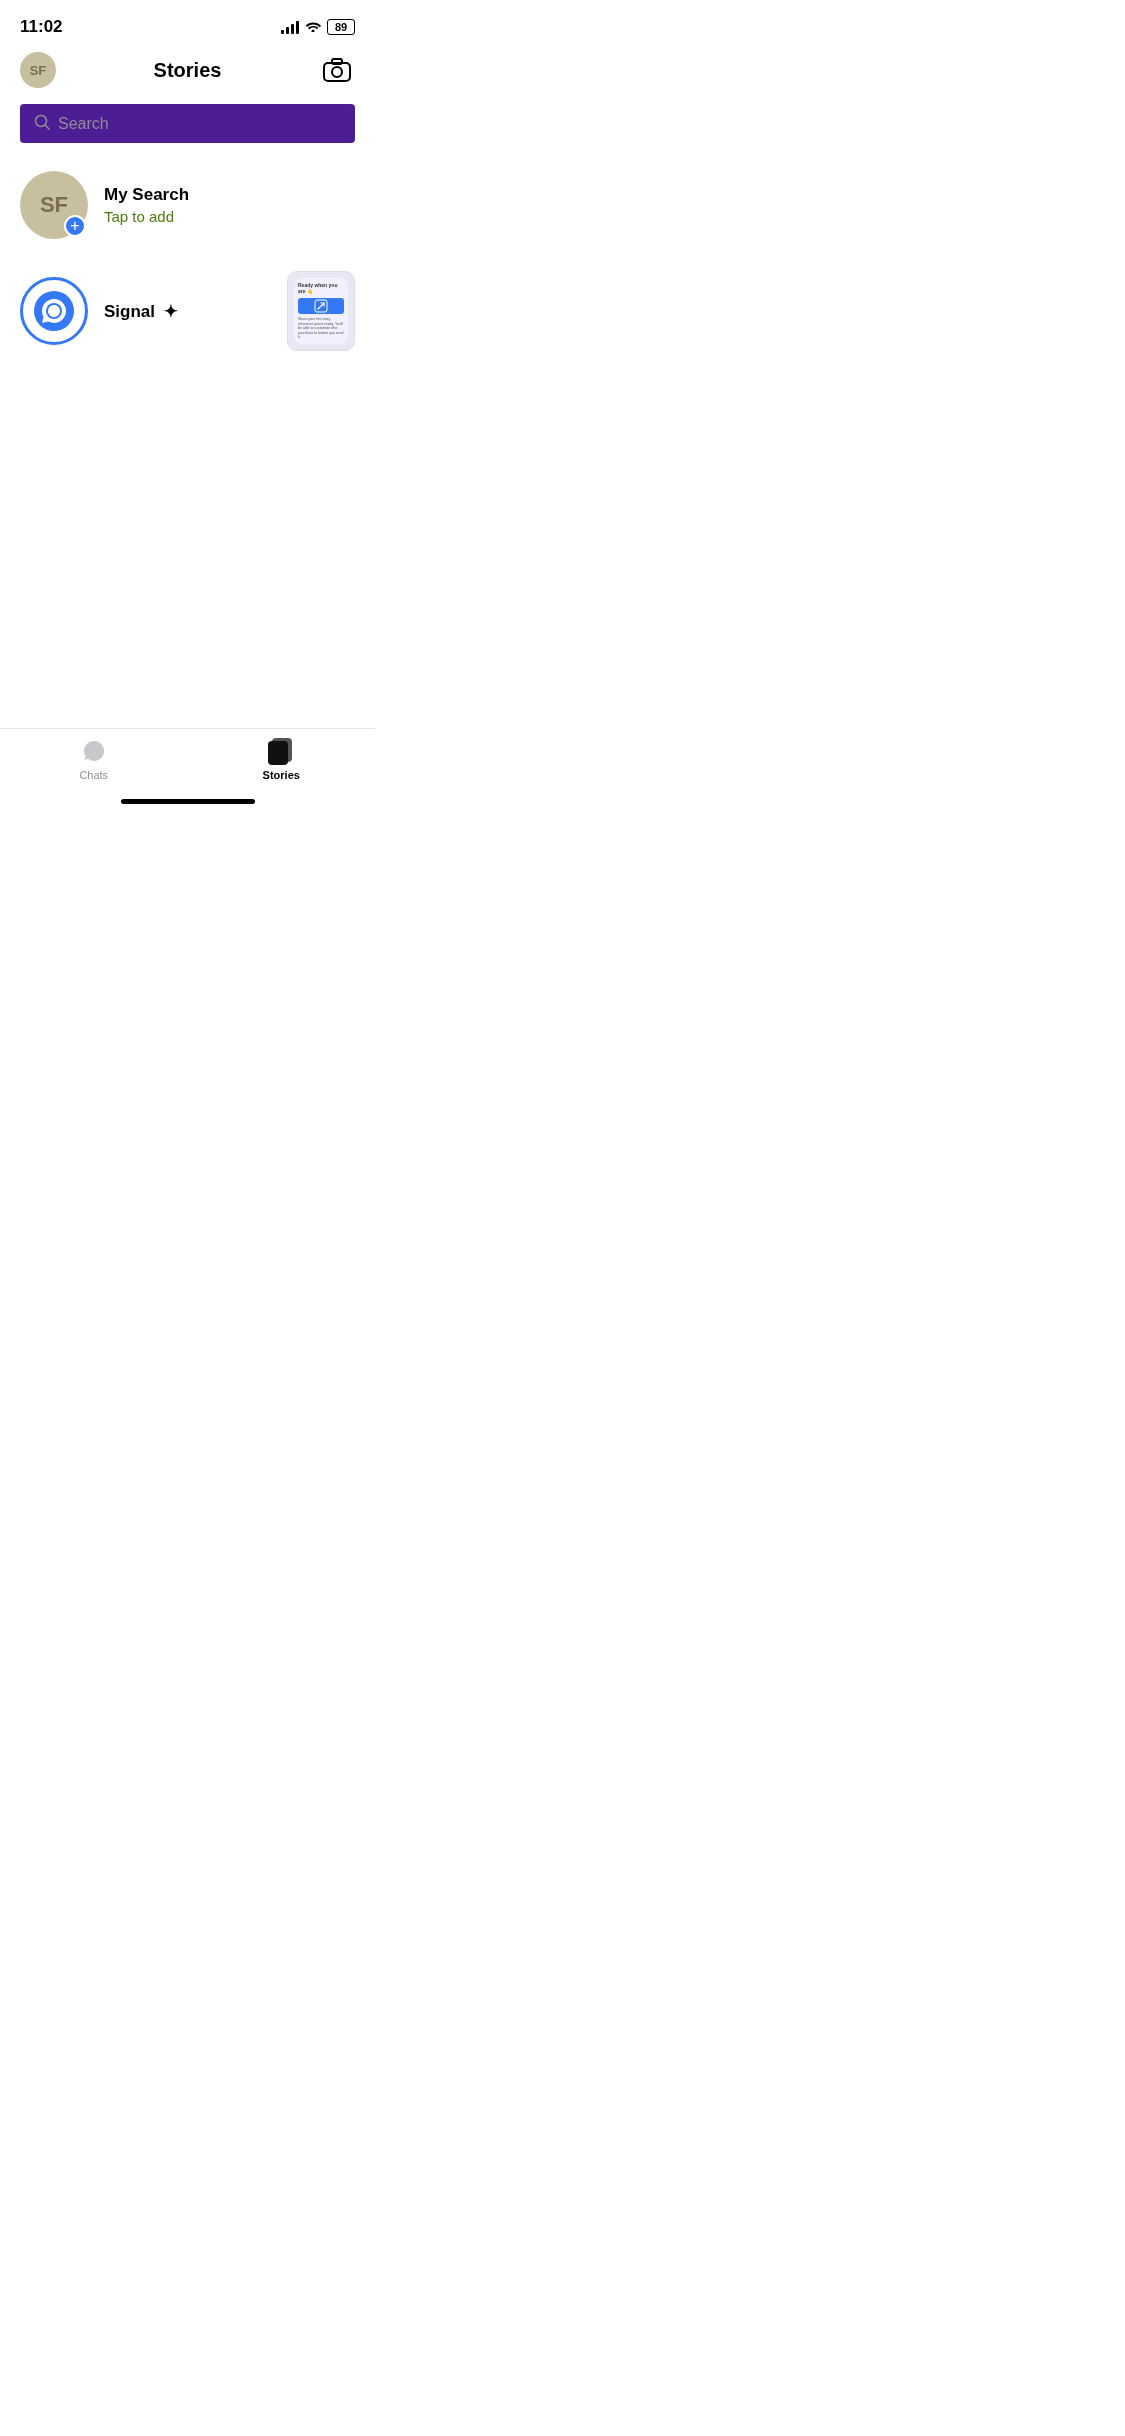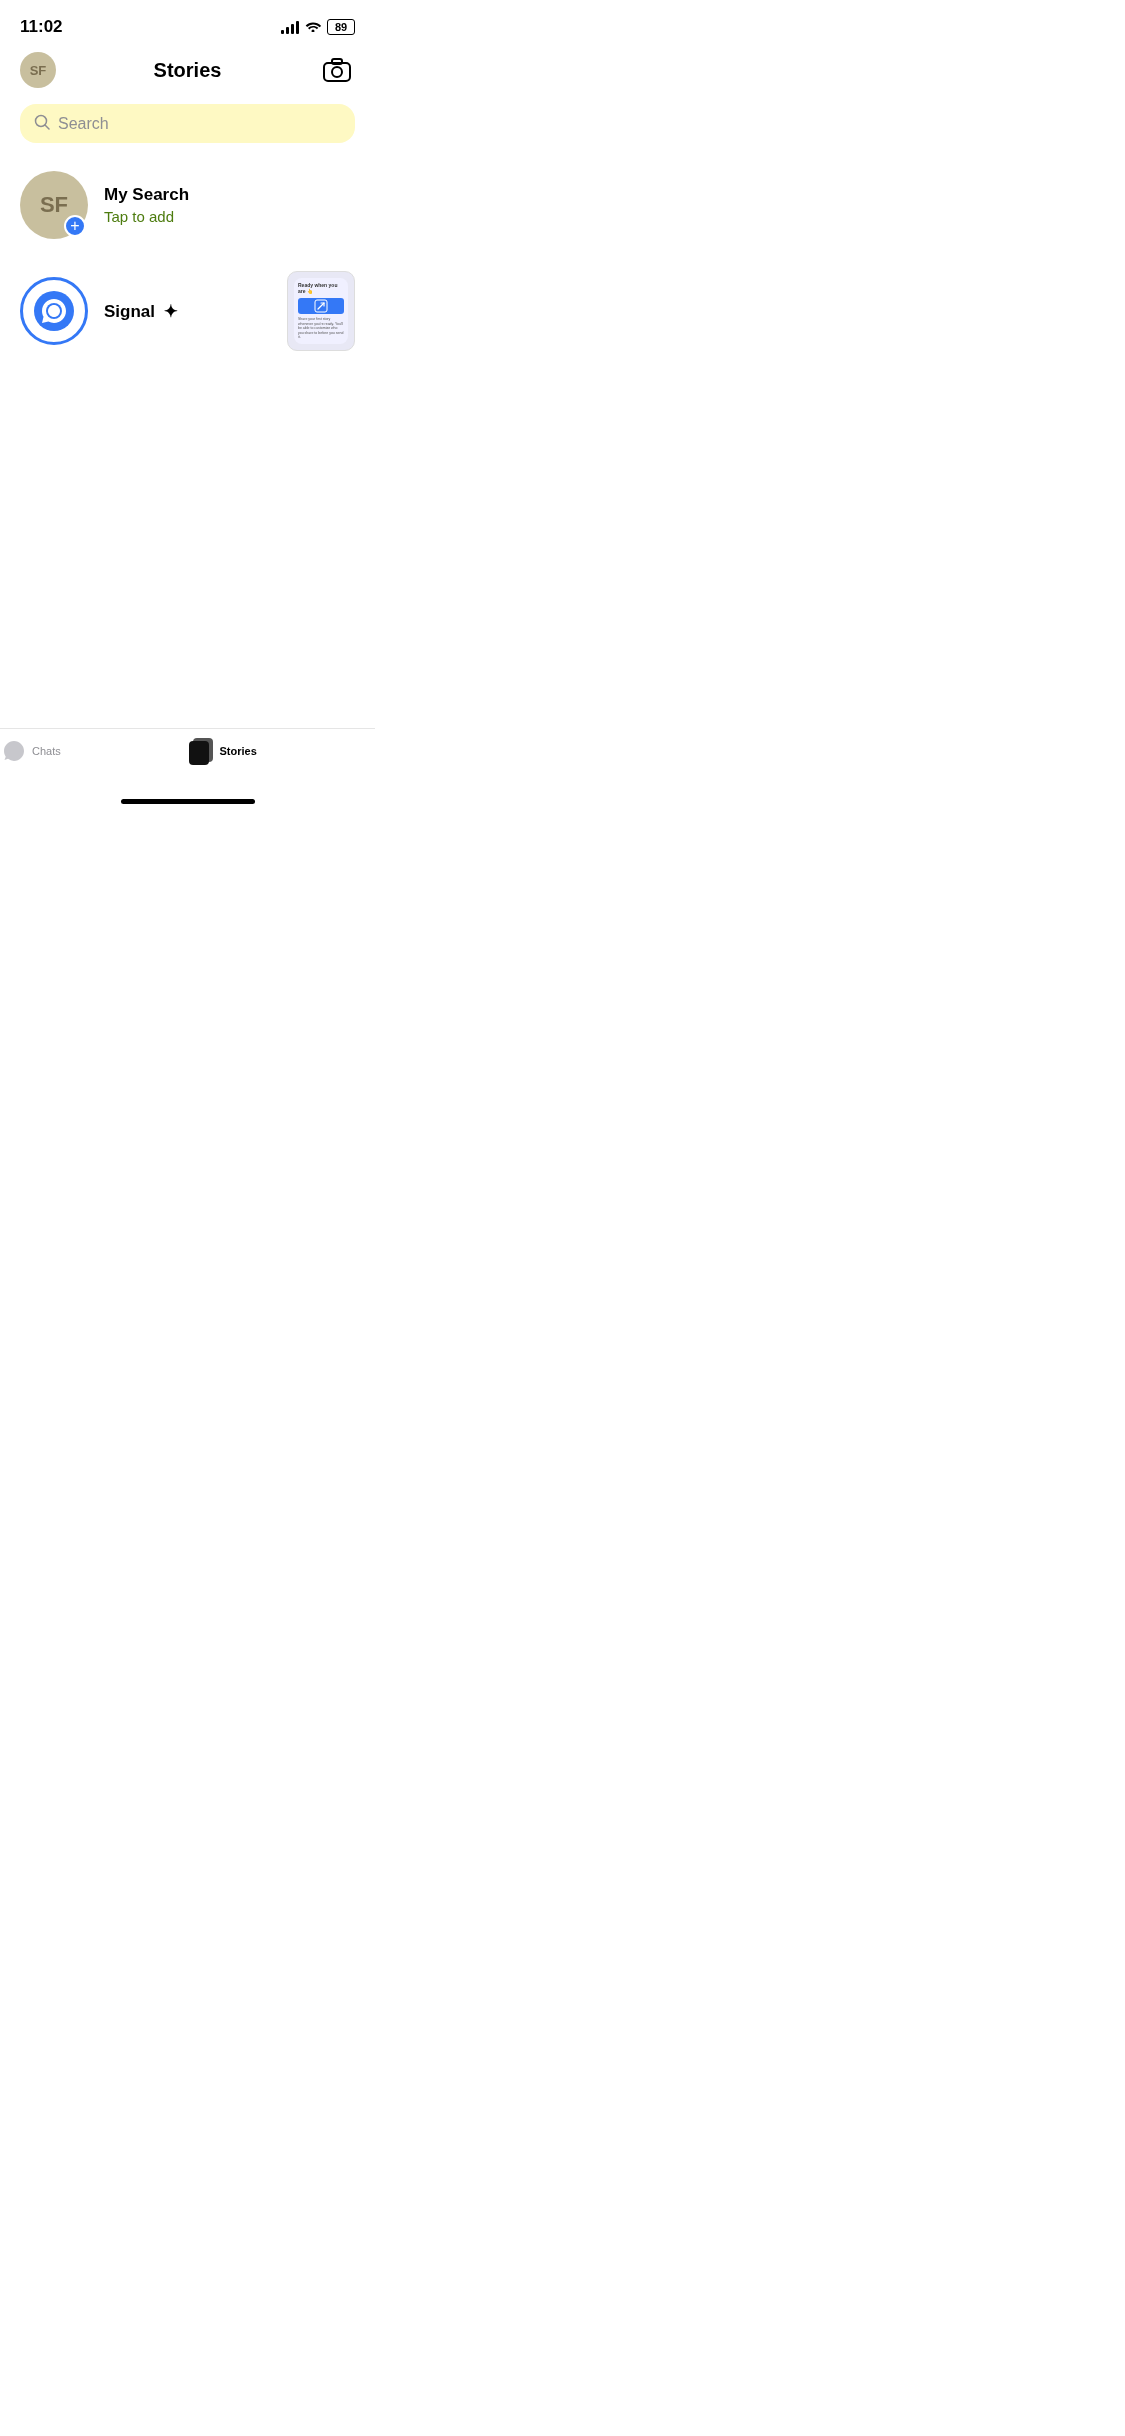--- a/index.html
+++ b/index.html
@@ -107,22 +107,22 @@
       align-items: center;
       justify-content: center;
     }
 
     
     .search-container {
       padding: 8px 20px 16px 20px;
     }
 
     .search-bar {
-      background: #fef9c3;
-      border-radius: 16px;
+      background: #4c1d95;
+      border-radius: 4px;
       display: flex;
       align-items: center;
       padding: 10px 14px;
       gap: 8px;
     }
 
     .search-icon-wrap {
       color: #8e8e93;
       font-size: 15px;
     }
@@ -271,21 +271,21 @@
       background: #ffffff;
       border-top: 1px solid #e5e5e5;
       display: flex;
       align-items: flex-start;
       padding-top: 8px;
     }
 
     .tab-item {
       flex: 1;
       display: flex;
-      flex-direction: row;
+      flex-direction: column;
       align-items: center;
       gap: 4px;
       cursor: pointer;
     }
 
     .tab-icon {
       width: 28px;
       height: 28px;
       display: flex;
       align-items: center;

